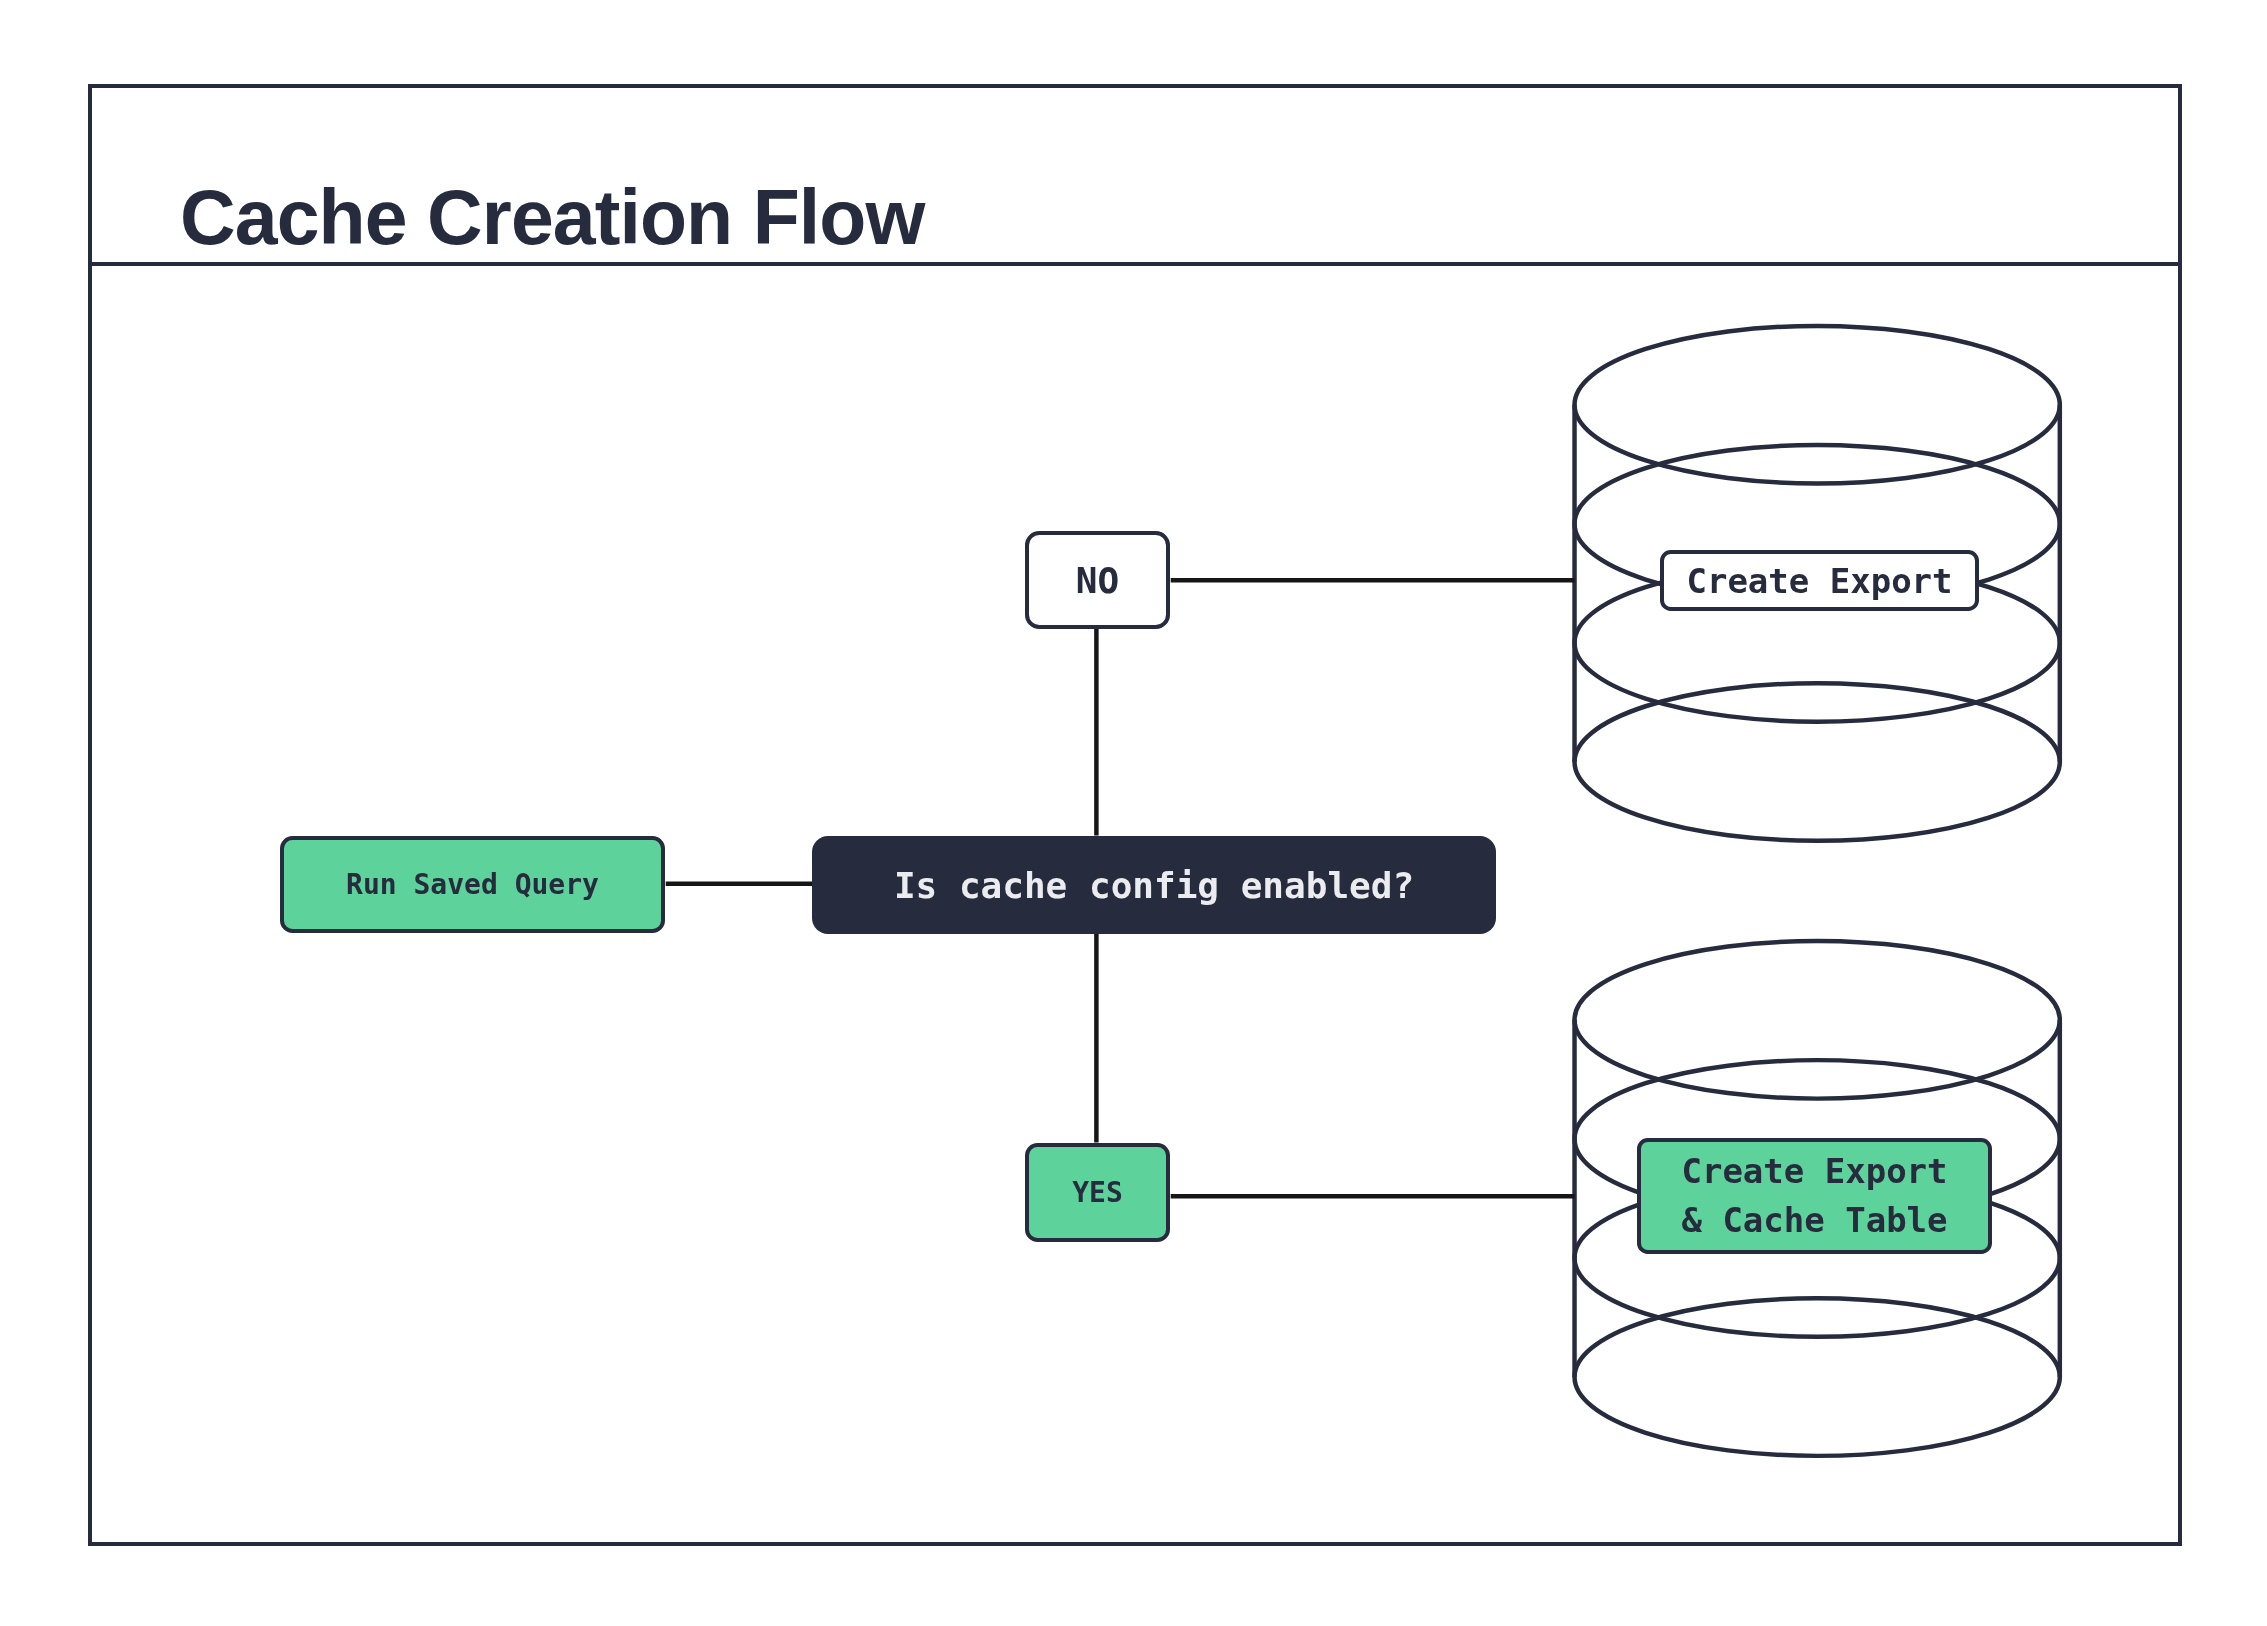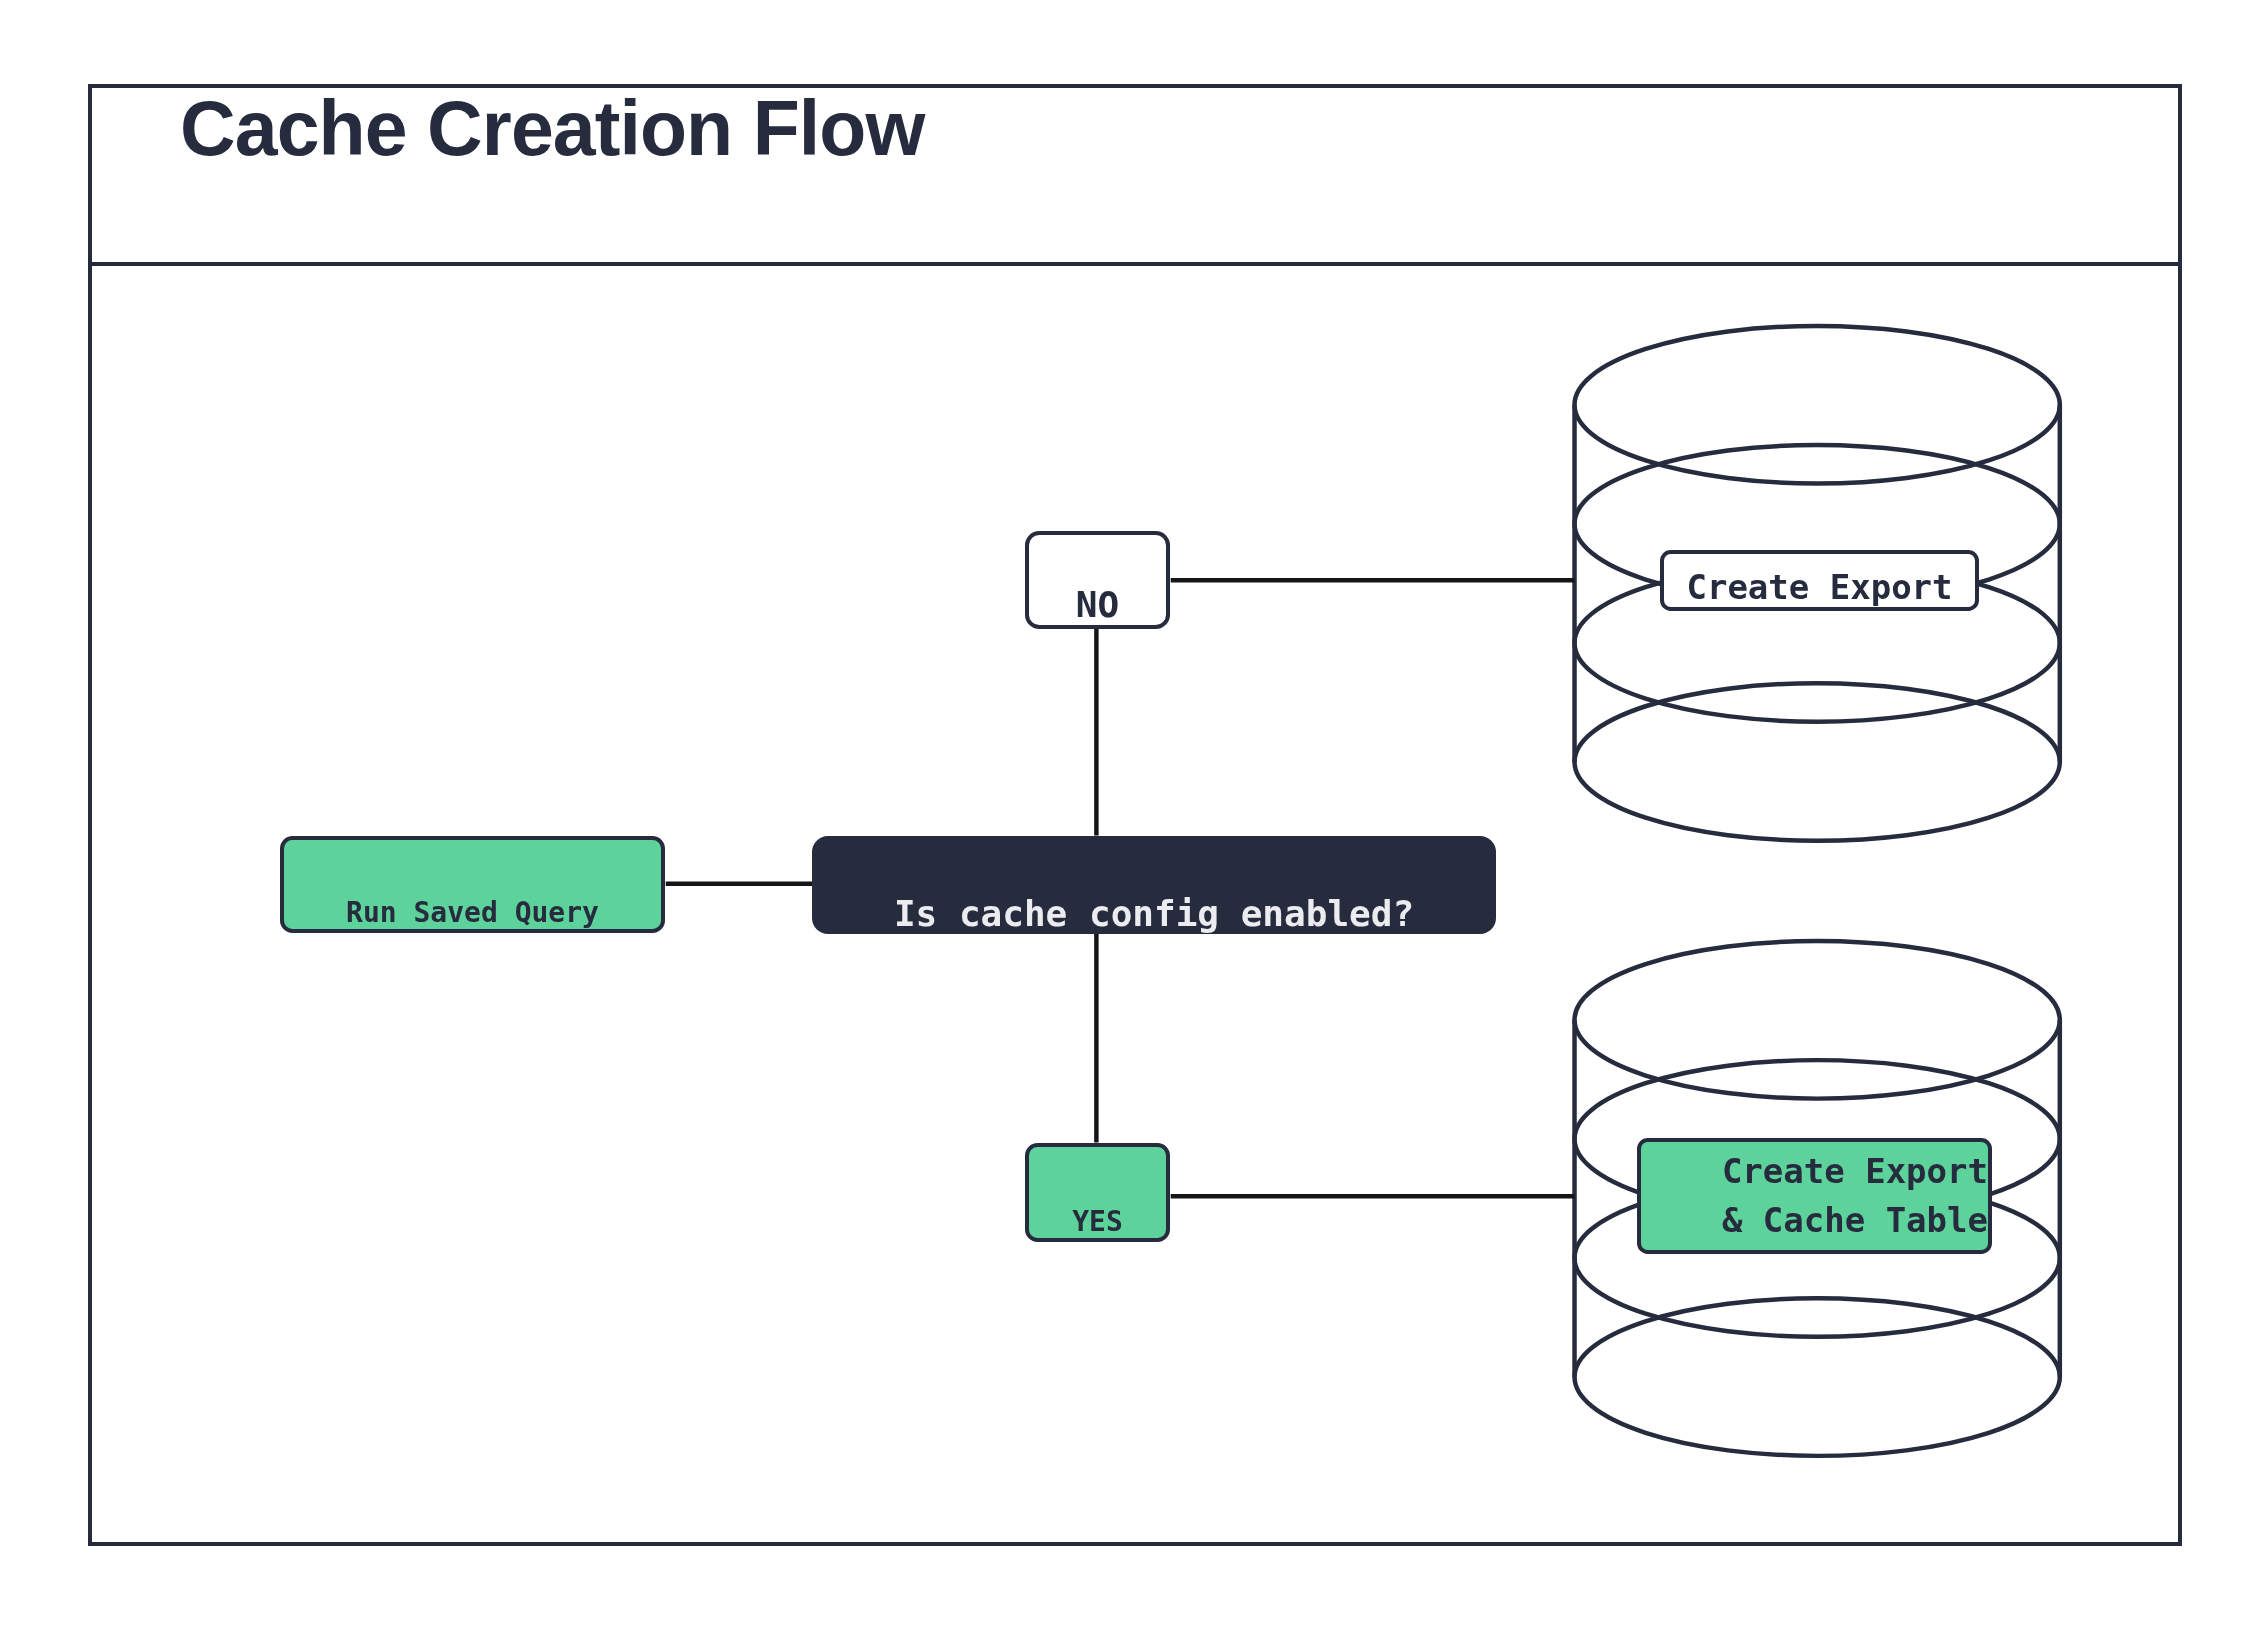--- a/index.html
+++ b/index.html
@@ -13,34 +13,34 @@
   html,body{width:2268px;height:1626px;background:var(--paper);overflow:hidden;}
   body{position:relative;font-family:"DejaVu Sans Mono","Liberation Mono",monospace;}
 
   .frame{
     position:absolute;left:88px;top:84px;width:2094px;height:1462px;
     border:4.5px solid var(--dark-navy);background:transparent;
   }
   .title-bar{
     position:absolute;left:88px;top:84px;width:2094px;height:182px;
     border-bottom:4.5px solid var(--dark-navy);
-    display:flex;align-items:flex-start;padding-left:92px;
+    display:flex;align-items:flex-end;padding-left:92px;
   }
   .title-bar h1{
     font-family:"Liberation Sans","DejaVu Sans",sans-serif;
     font-weight:bold;font-size:77px;letter-spacing:-0.9px;
     color:var(--dark-navy);
   }
 
   svg.diagram-layer{position:absolute;left:0;top:0;}
   .cyl{stroke:var(--dark-navy);stroke-width:5;fill:none;}
   .conn{stroke:var(--connector-black);stroke-width:5;}
 
   .node{
-    position:absolute;display:flex;align-items:flex-end;justify-content:center;
+    position:absolute;display:flex;align-items:center;justify-content:center;
     font-family:"DejaVu Sans Mono","Liberation Mono",monospace;
     font-weight:bold;color:var(--dark-navy);text-align:center;
   }
   .node.start{
     left:280px;top:836px;width:385px;height:97px;
     background:var(--accent-green);border:4.5px solid var(--dark-navy);
     border-radius:12.5px;font-size:28px;
   }
   .node.decision{
     left:812px;top:836px;width:684px;height:98px;

